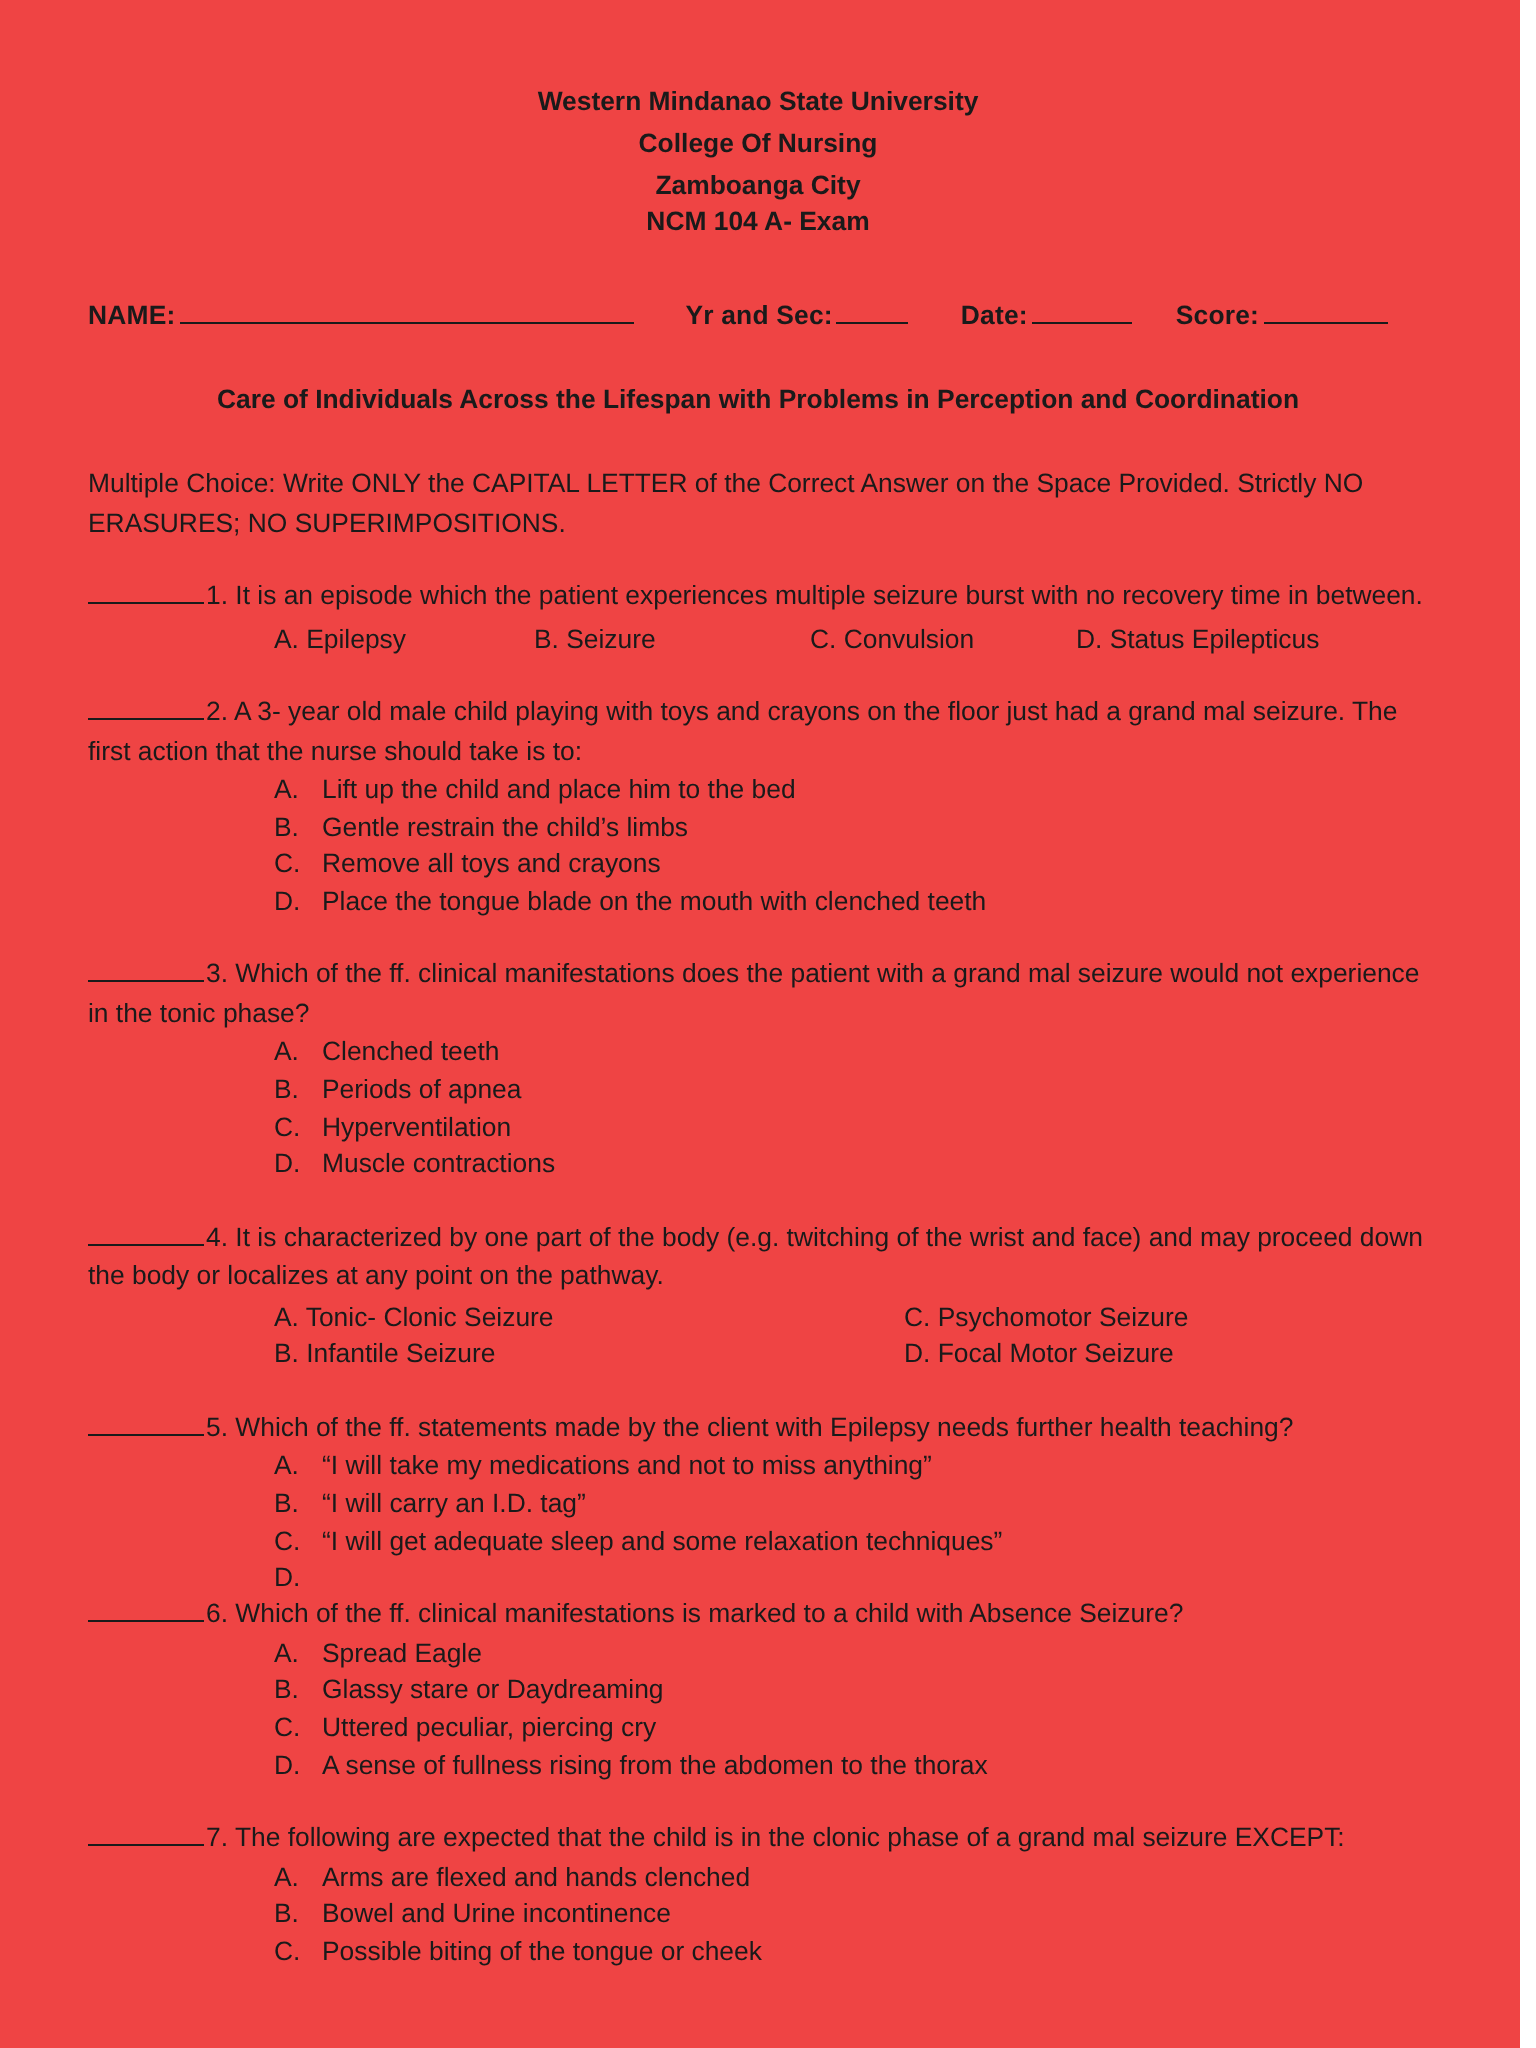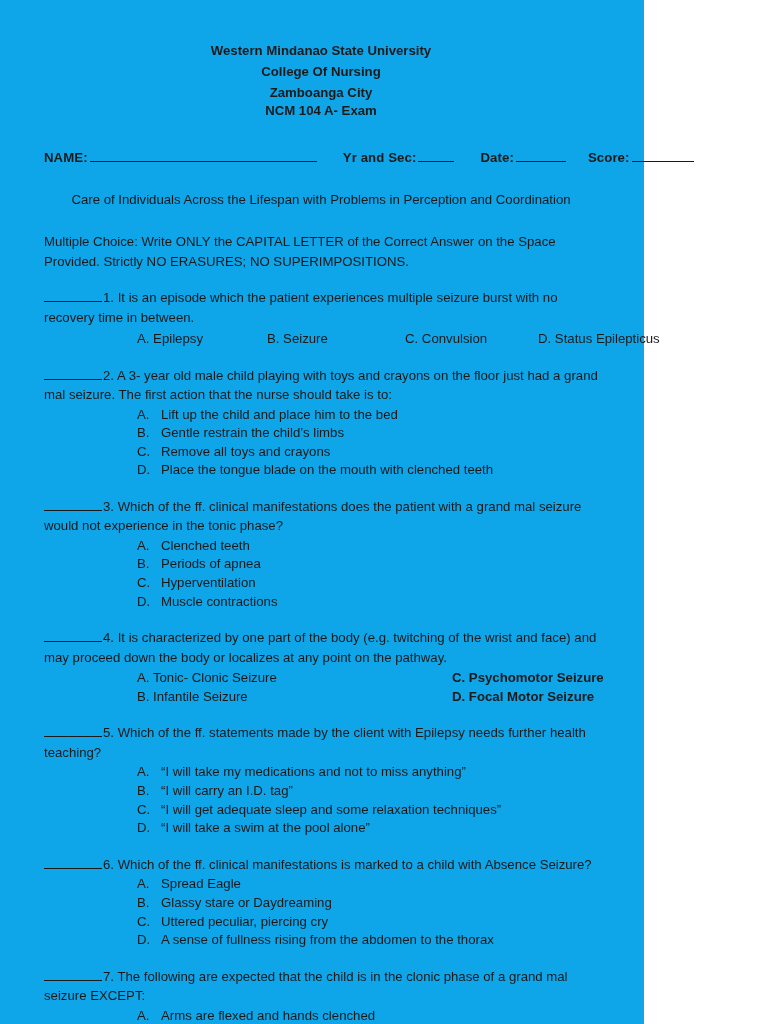--- a/index.html
+++ b/index.html
@@ -9,23 +9,23 @@
   }
   body {
     width: 768px;
     height: 1024px;
     font-family: "Liberation Sans", sans-serif;
     color: #1a1a1a;
     overflow: hidden;
   }
   .page {
     position: relative;
-    width: 644px;
+    width: 760px;
     height: 1024px;
-    background: #0ea5e9;
+    background: #ef4444;
     box-sizing: border-box;
     padding: 36px 46px 0 44px;
   }
   .header-block {
     text-align: center;
     font-weight: bold;
     font-size: 13.2px;
     line-height: 21px;
     margin-top: 4px;
   }
@@ -51,21 +51,21 @@
   }
   .blank-name { width: 227px; }
   .blank-yr   { width: 36px; }
   .blank-date { width: 50px; }
   .blank-score{ width: 62px; }
   .gap-lg { display: inline-block; width: 24px; }
   .gap-md { display: inline-block; width: 20px; }
 
   .subtitle {
     text-align: center;
-    font-weight: normal;
+    font-weight: bold;
     font-size: 13.2px;
     margin-top: 27px;
   }
   .instructions {
     margin-top: 25px;
     font-size: 13.2px;
     line-height: 19.5px;
     text-align: left;
   }
   .question-block { margin-top: 17px; }
@@ -114,21 +114,21 @@
   .ci-2 { width: 138px; }
   .ci-3 { width: 133px; }
   .choices-two-col {
     margin-top: 2px;
     padding-left: 93px;
     font-size: 13.2px;
     line-height: 18.6px;
   }
   .ctc-row { white-space: nowrap; }
   .ctc-row .col-a { display: inline-block; width: 315px; }
-  .ctc-row .col-b { display: inline-block; font-weight: bold; }
+  .ctc-row .col-b { display: inline-block; }
 </style>
 </head>
 <body>
 
 <div class="page">
 
   <div class="header-block">
     <span class="header-line">Western Mindanao State University</span>
     <span class="header-line">College Of Nursing</span>
     <span class="header-line">Zamboanga City</span>
@@ -178,21 +178,21 @@
       <div class="ctc-row"><span class="col-a">B. Infantile Seizure</span><span class="col-b">D. Focal Motor Seizure</span></div>
     </div>
   </div>
 
   <div class="question-block">
     <div class="q-text"><span class="q-blank"></span><span>5.</span> <span>Which of the ff. statements made by the client with Epilepsy needs further health teaching?</span></div>
     <ul class="choices-list">
       <li><span class="letter">A.</span><span class="ctext">“I will take my medications and not to miss anything”</span></li>
       <li><span class="letter">B.</span><span class="ctext">“I will carry an I.D. tag”</span></li>
       <li><span class="letter">C.</span><span class="ctext">“I will get adequate sleep and some relaxation techniques”</span></li>
-      <li><span class="letter">D.</span><span class="ctext">“I will take a swim at the pool alone”</span></li>
+      <li><span class="letter">D.</span></li>
     </ul>
   </div>
 
   <div class="question-block">
     <div class="q-text"><span class="q-blank"></span><span>6.</span> <span>Which of the ff. clinical manifestations is marked to a child with Absence Seizure?</span></div>
     <ul class="choices-list">
       <li><span class="letter">A.</span><span class="ctext">Spread Eagle</span></li>
       <li><span class="letter">B.</span><span class="ctext">Glassy stare or Daydreaming</span></li>
       <li><span class="letter">C.</span><span class="ctext">Uttered peculiar, piercing cry</span></li>
       <li><span class="letter">D.</span><span class="ctext">A sense of fullness rising from the abdomen to the thorax</span></li>

